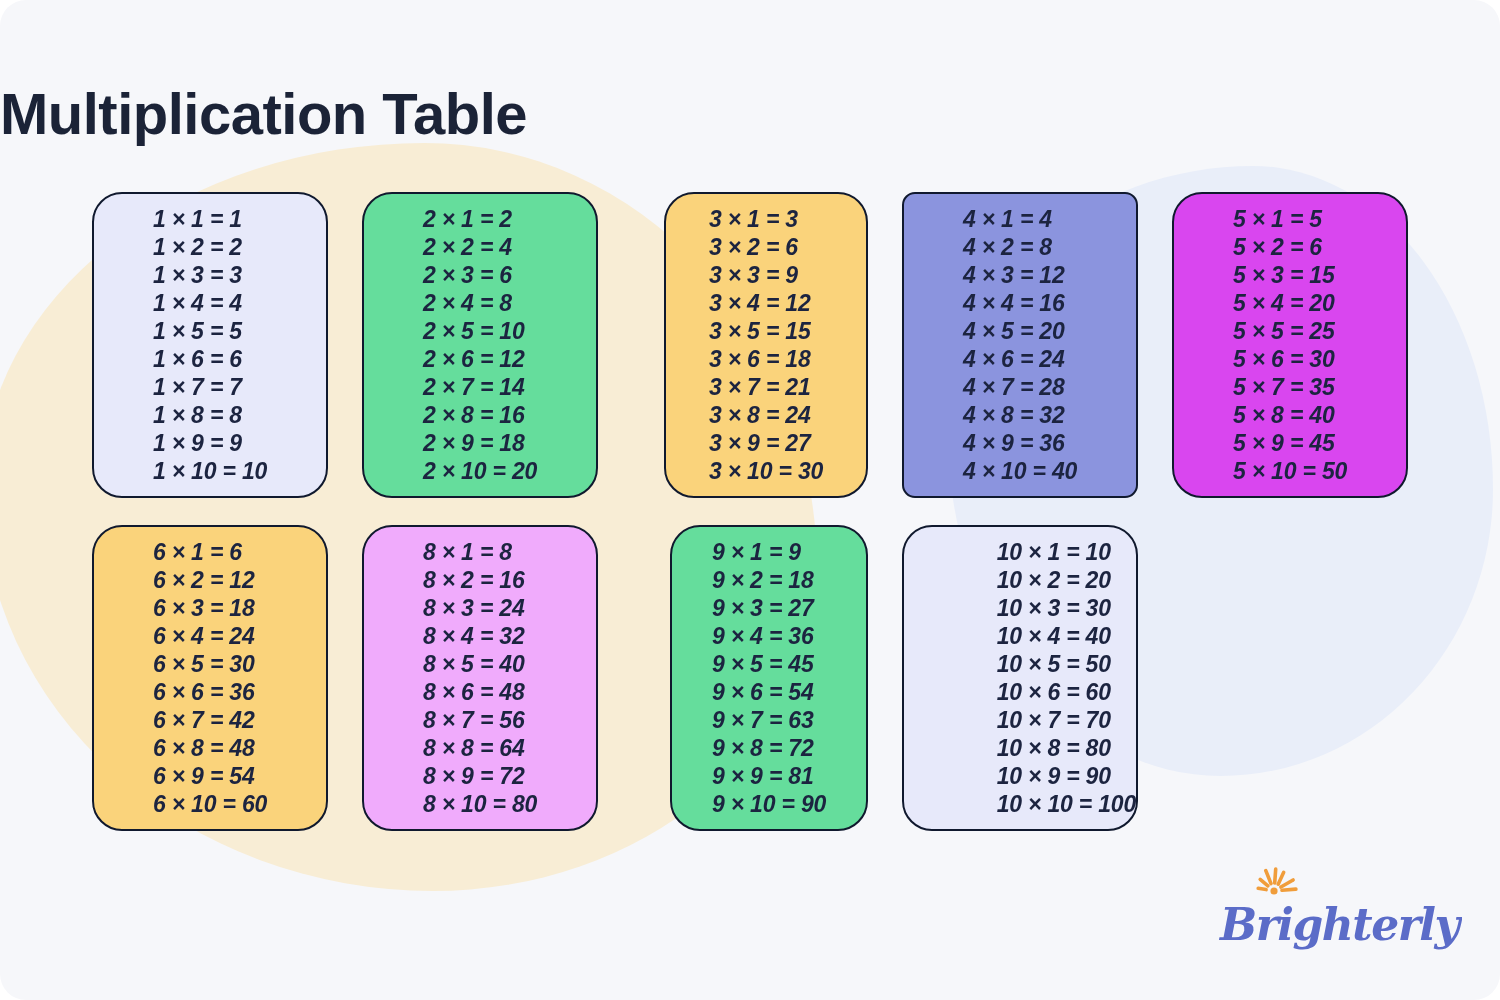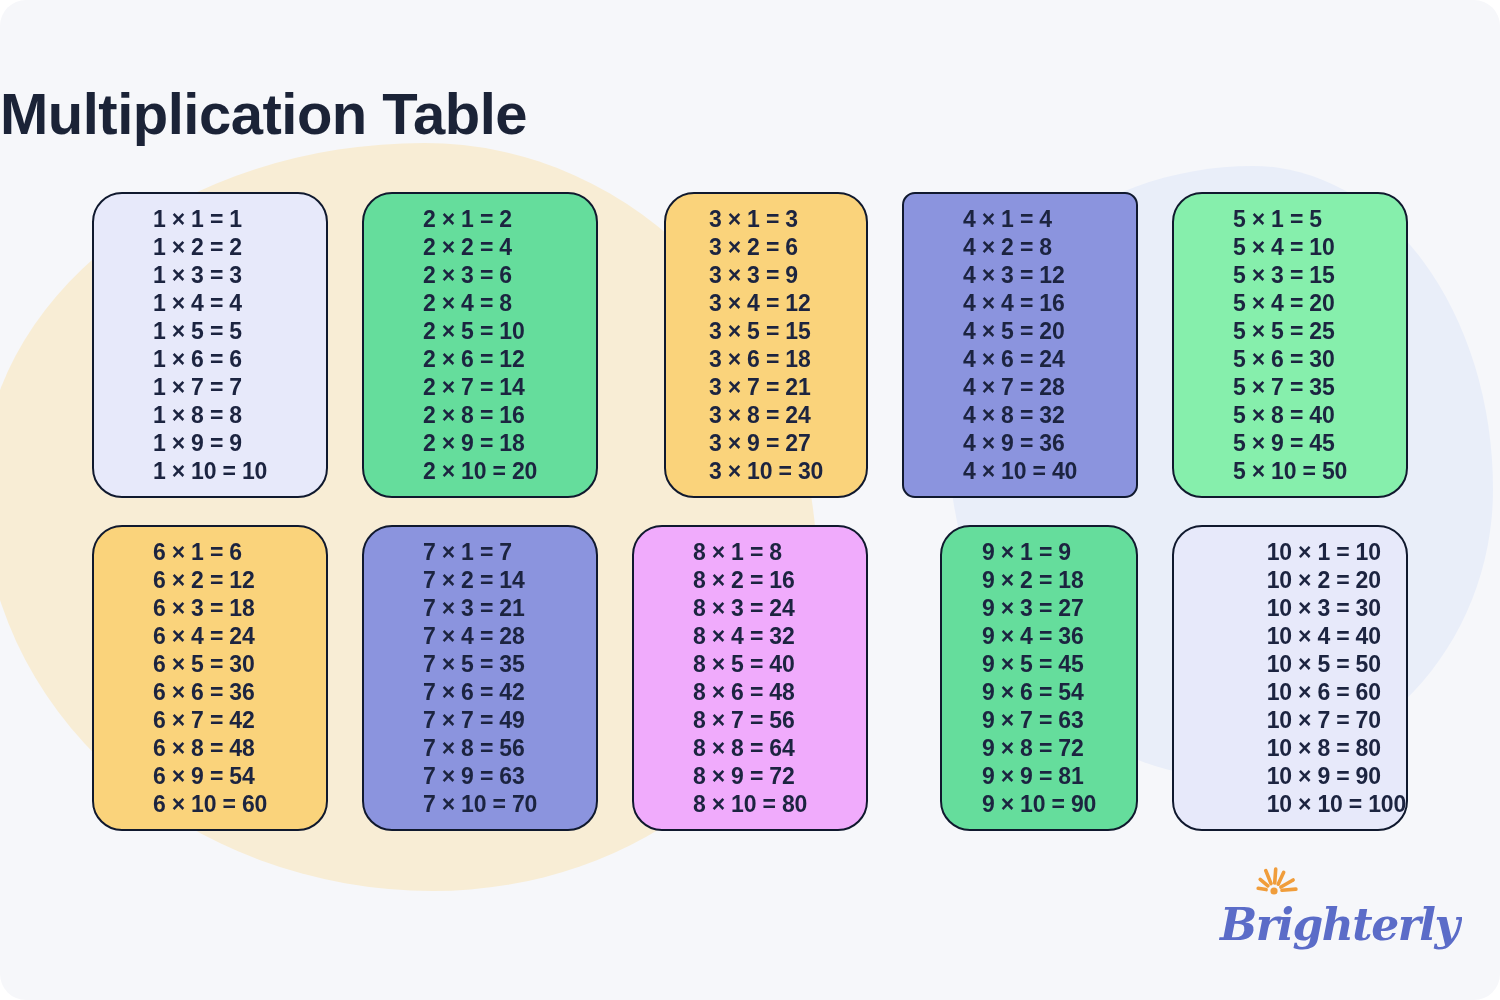--- a/index.html
+++ b/index.html
@@ -69,20 +69,21 @@
     justify-content: center;
   }
   .card-lines {
     width: fit-content;
     font-size: 23px;
     font-weight: bold;
     line-height: 28px;
     letter-spacing: -0.2px;
     color: var(--text, #1c2440);
     text-align: left;
+    font-style: italic;
   }
   .equation { white-space: pre; }
   .logo {
     position: absolute;
     left: 1212px;
     top: 844px;
     width: 250px;
     height: 125px;
     z-index: 1;
   }
@@ -154,24 +155,24 @@
           <div class="equation">4 × 3 = 12</div>
           <div class="equation">4 × 4 = 16</div>
           <div class="equation">4 × 5 = 20</div>
           <div class="equation">4 × 6 = 24</div>
           <div class="equation">4 × 7 = 28</div>
           <div class="equation">4 × 8 = 32</div>
           <div class="equation">4 × 9 = 36</div>
           <div class="equation">4 × 10 = 40</div>
         </div>
       </div>
-      <div class="card" style="background: #86efac;">
+      <div class="card" style="background: #d946ef;">
         <div class="card-lines">
           <div class="equation">5 × 1 = 5</div>
-          <div class="equation">5 × 4 = 10</div>
+          <div class="equation">5 × 2 = 6</div>
           <div class="equation">5 × 3 = 15</div>
           <div class="equation">5 × 4 = 20</div>
           <div class="equation">5 × 5 = 25</div>
           <div class="equation">5 × 6 = 30</div>
           <div class="equation">5 × 7 = 35</div>
           <div class="equation">5 × 8 = 40</div>
           <div class="equation">5 × 9 = 45</div>
           <div class="equation">5 × 10 = 50</div>
         </div>
       </div>
@@ -180,34 +181,20 @@
           <div class="equation">6 × 1 = 6</div>
           <div class="equation">6 × 2 = 12</div>
           <div class="equation">6 × 3 = 18</div>
           <div class="equation">6 × 4 = 24</div>
           <div class="equation">6 × 5 = 30</div>
           <div class="equation">6 × 6 = 36</div>
           <div class="equation">6 × 7 = 42</div>
           <div class="equation">6 × 8 = 48</div>
           <div class="equation">6 × 9 = 54</div>
           <div class="equation">6 × 10 = 60</div>
-        </div>
-      </div>
-      <div class="card" style="background: rgb(139, 148, 222);">
-        <div class="card-lines">
-          <div class="equation">7 × 1 = 7</div>
-          <div class="equation">7 × 2 = 14</div>
-          <div class="equation">7 × 3 = 21</div>
-          <div class="equation">7 × 4 = 28</div>
-          <div class="equation">7 × 5 = 35</div>
-          <div class="equation">7 × 6 = 42</div>
-          <div class="equation">7 × 7 = 49</div>
-          <div class="equation">7 × 8 = 56</div>
-          <div class="equation">7 × 9 = 63</div>
-          <div class="equation">7 × 10 = 70</div>
         </div>
       </div>
       <div class="card" style="background: #f0abfc;">
         <div class="card-lines">
           <div class="equation">8 × 1 = 8</div>
           <div class="equation">8 × 2 = 16</div>
           <div class="equation">8 × 3 = 24</div>
           <div class="equation">8 × 4 = 32</div>
           <div class="equation">8 × 5 = 40</div>
           <div class="equation">8 × 6 = 48</div>

